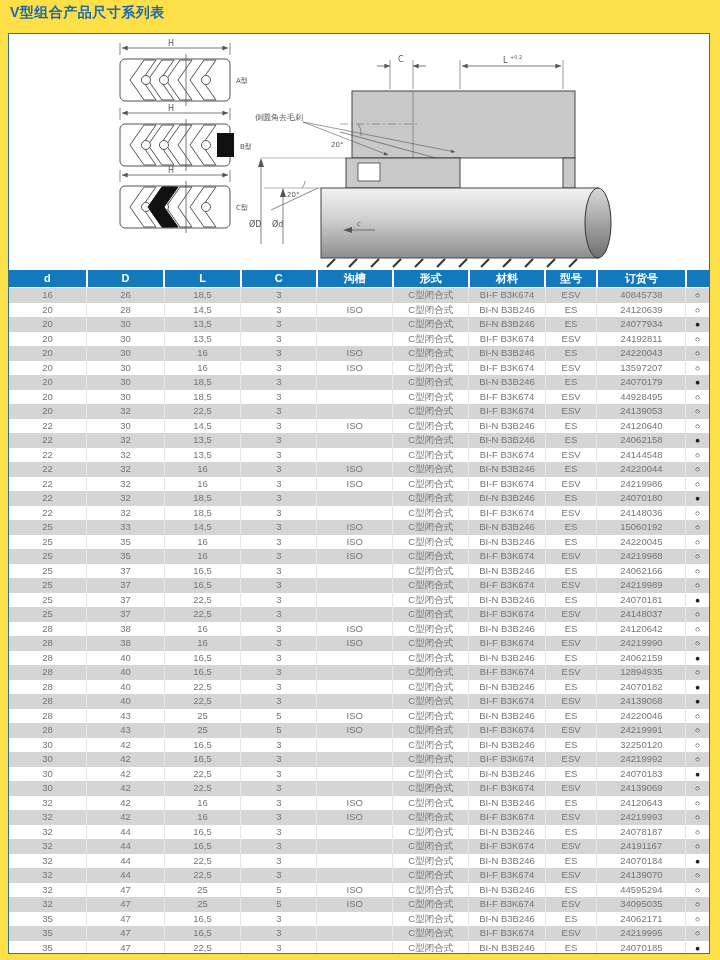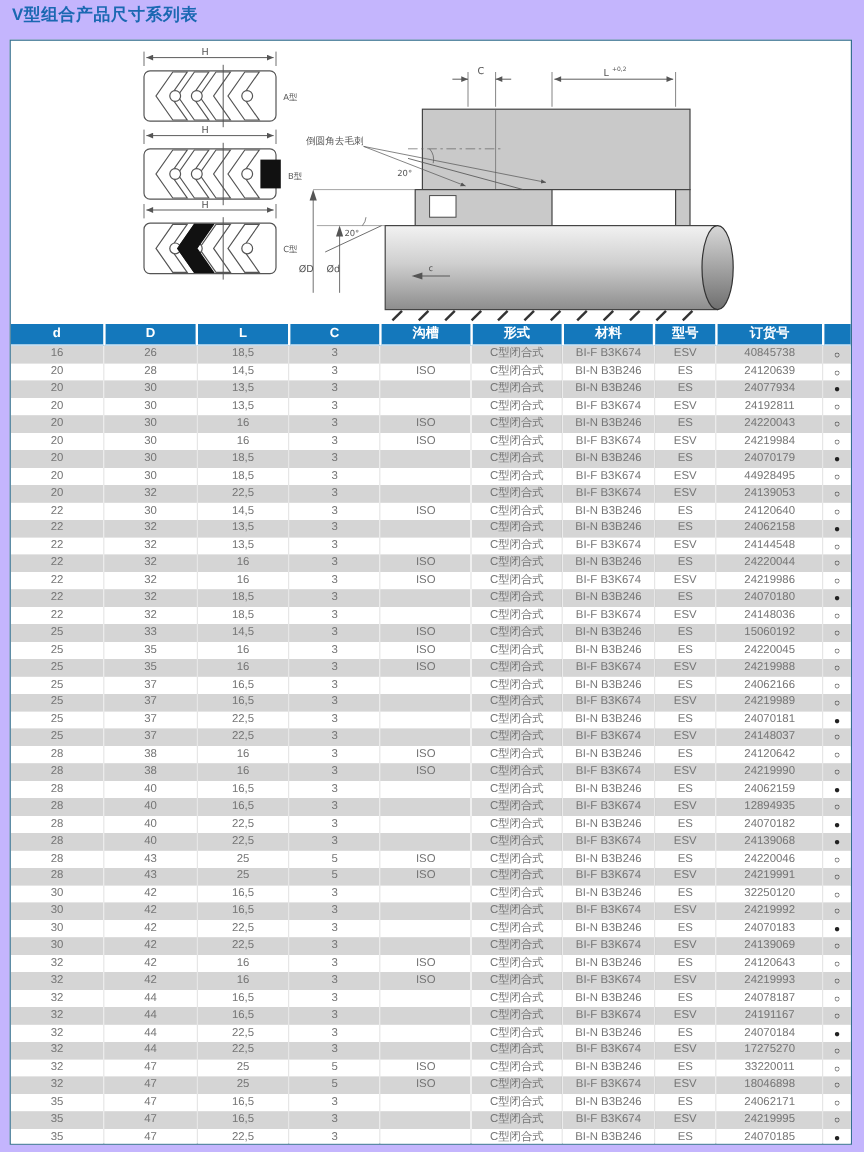--- a/index.html
+++ b/index.html
@@ -1,17 +1,17 @@
 <!DOCTYPE html>
 <html><head>
 <meta charset="utf-8">
 <style>
   html,body{margin:0;padding:0;background:#fff;width:720px;height:960px;overflow:hidden;
     font-family:"Liberation Sans","DejaVu Sans",sans-serif;}
-  .page{position:relative;width:720px;height:960px;background:#c4b5fd;}
+  .page{position:relative;width:720px;height:960px;background:#fde047;}
   .page-title{position:absolute;left:10px;top:4px;font-size:14px;font-weight:bold;color:#1a68b2;letter-spacing:.5px;}
   .content-box{position:absolute;left:8px;top:33px;width:702px;height:921px;border:1px solid #35708f;background:#fff;box-sizing:border-box;overflow:hidden;}
   .drawing-wrap{width:700px;height:236px;overflow:hidden;}
   svg text{fill:#555;font-family:"DejaVu Sans",sans-serif;}
   table.spec{width:100%;border-collapse:collapse;table-layout:fixed;}
   table.spec th{background:#1478bc;color:#fff;font-size:11px;font-weight:bold;height:17px;
     padding:0;border-left:2px solid #fff;border-bottom:1px solid #fff;line-height:17px;}
   table.spec th:first-child{border-left:none;}
   table.spec td{height:14.5px;line-height:14.5px;padding:0;text-align:center;font-size:9.5px;color:#757575;
     border-right:1px solid rgba(90,90,90,0.15);overflow:hidden;white-space:nowrap;}
@@ -255,21 +255,21 @@
           </tr>
           <tr>
             <td>20</td>
             <td>30</td>
             <td>16</td>
             <td>3</td>
             <td>ISO</td>
             <td>C型闭合式</td>
             <td>BI-F B3K674</td>
             <td>ESV</td>
-            <td>24219984</td>
+            <td>13597207</td>
             <td>○</td>
           </tr>
           <tr>
             <td>20</td>
             <td>30</td>
             <td>18,5</td>
             <td>3</td>
             <td></td>
             <td>C型闭合式</td>
             <td>BI-N B3B246</td>
@@ -675,45 +675,45 @@
           </tr>
           <tr>
             <td>32</td>
             <td>44</td>
             <td>22,5</td>
             <td>3</td>
             <td></td>
             <td>C型闭合式</td>
             <td>BI-F B3K674</td>
             <td>ESV</td>
-            <td>17275270</td>
+            <td>24139070</td>
             <td>○</td>
           </tr>
           <tr>
             <td>32</td>
             <td>47</td>
             <td>25</td>
             <td>5</td>
             <td>ISO</td>
             <td>C型闭合式</td>
             <td>BI-N B3B246</td>
             <td>ES</td>
-            <td>33220011</td>
+            <td>44595294</td>
             <td>○</td>
           </tr>
           <tr>
             <td>32</td>
             <td>47</td>
             <td>25</td>
             <td>5</td>
             <td>ISO</td>
             <td>C型闭合式</td>
             <td>BI-F B3K674</td>
             <td>ESV</td>
-            <td>18046898</td>
+            <td>34095035</td>
             <td>○</td>
           </tr>
           <tr>
             <td>35</td>
             <td>47</td>
             <td>16,5</td>
             <td>3</td>
             <td></td>
             <td>C型闭合式</td>
             <td>BI-N B3B246</td>

